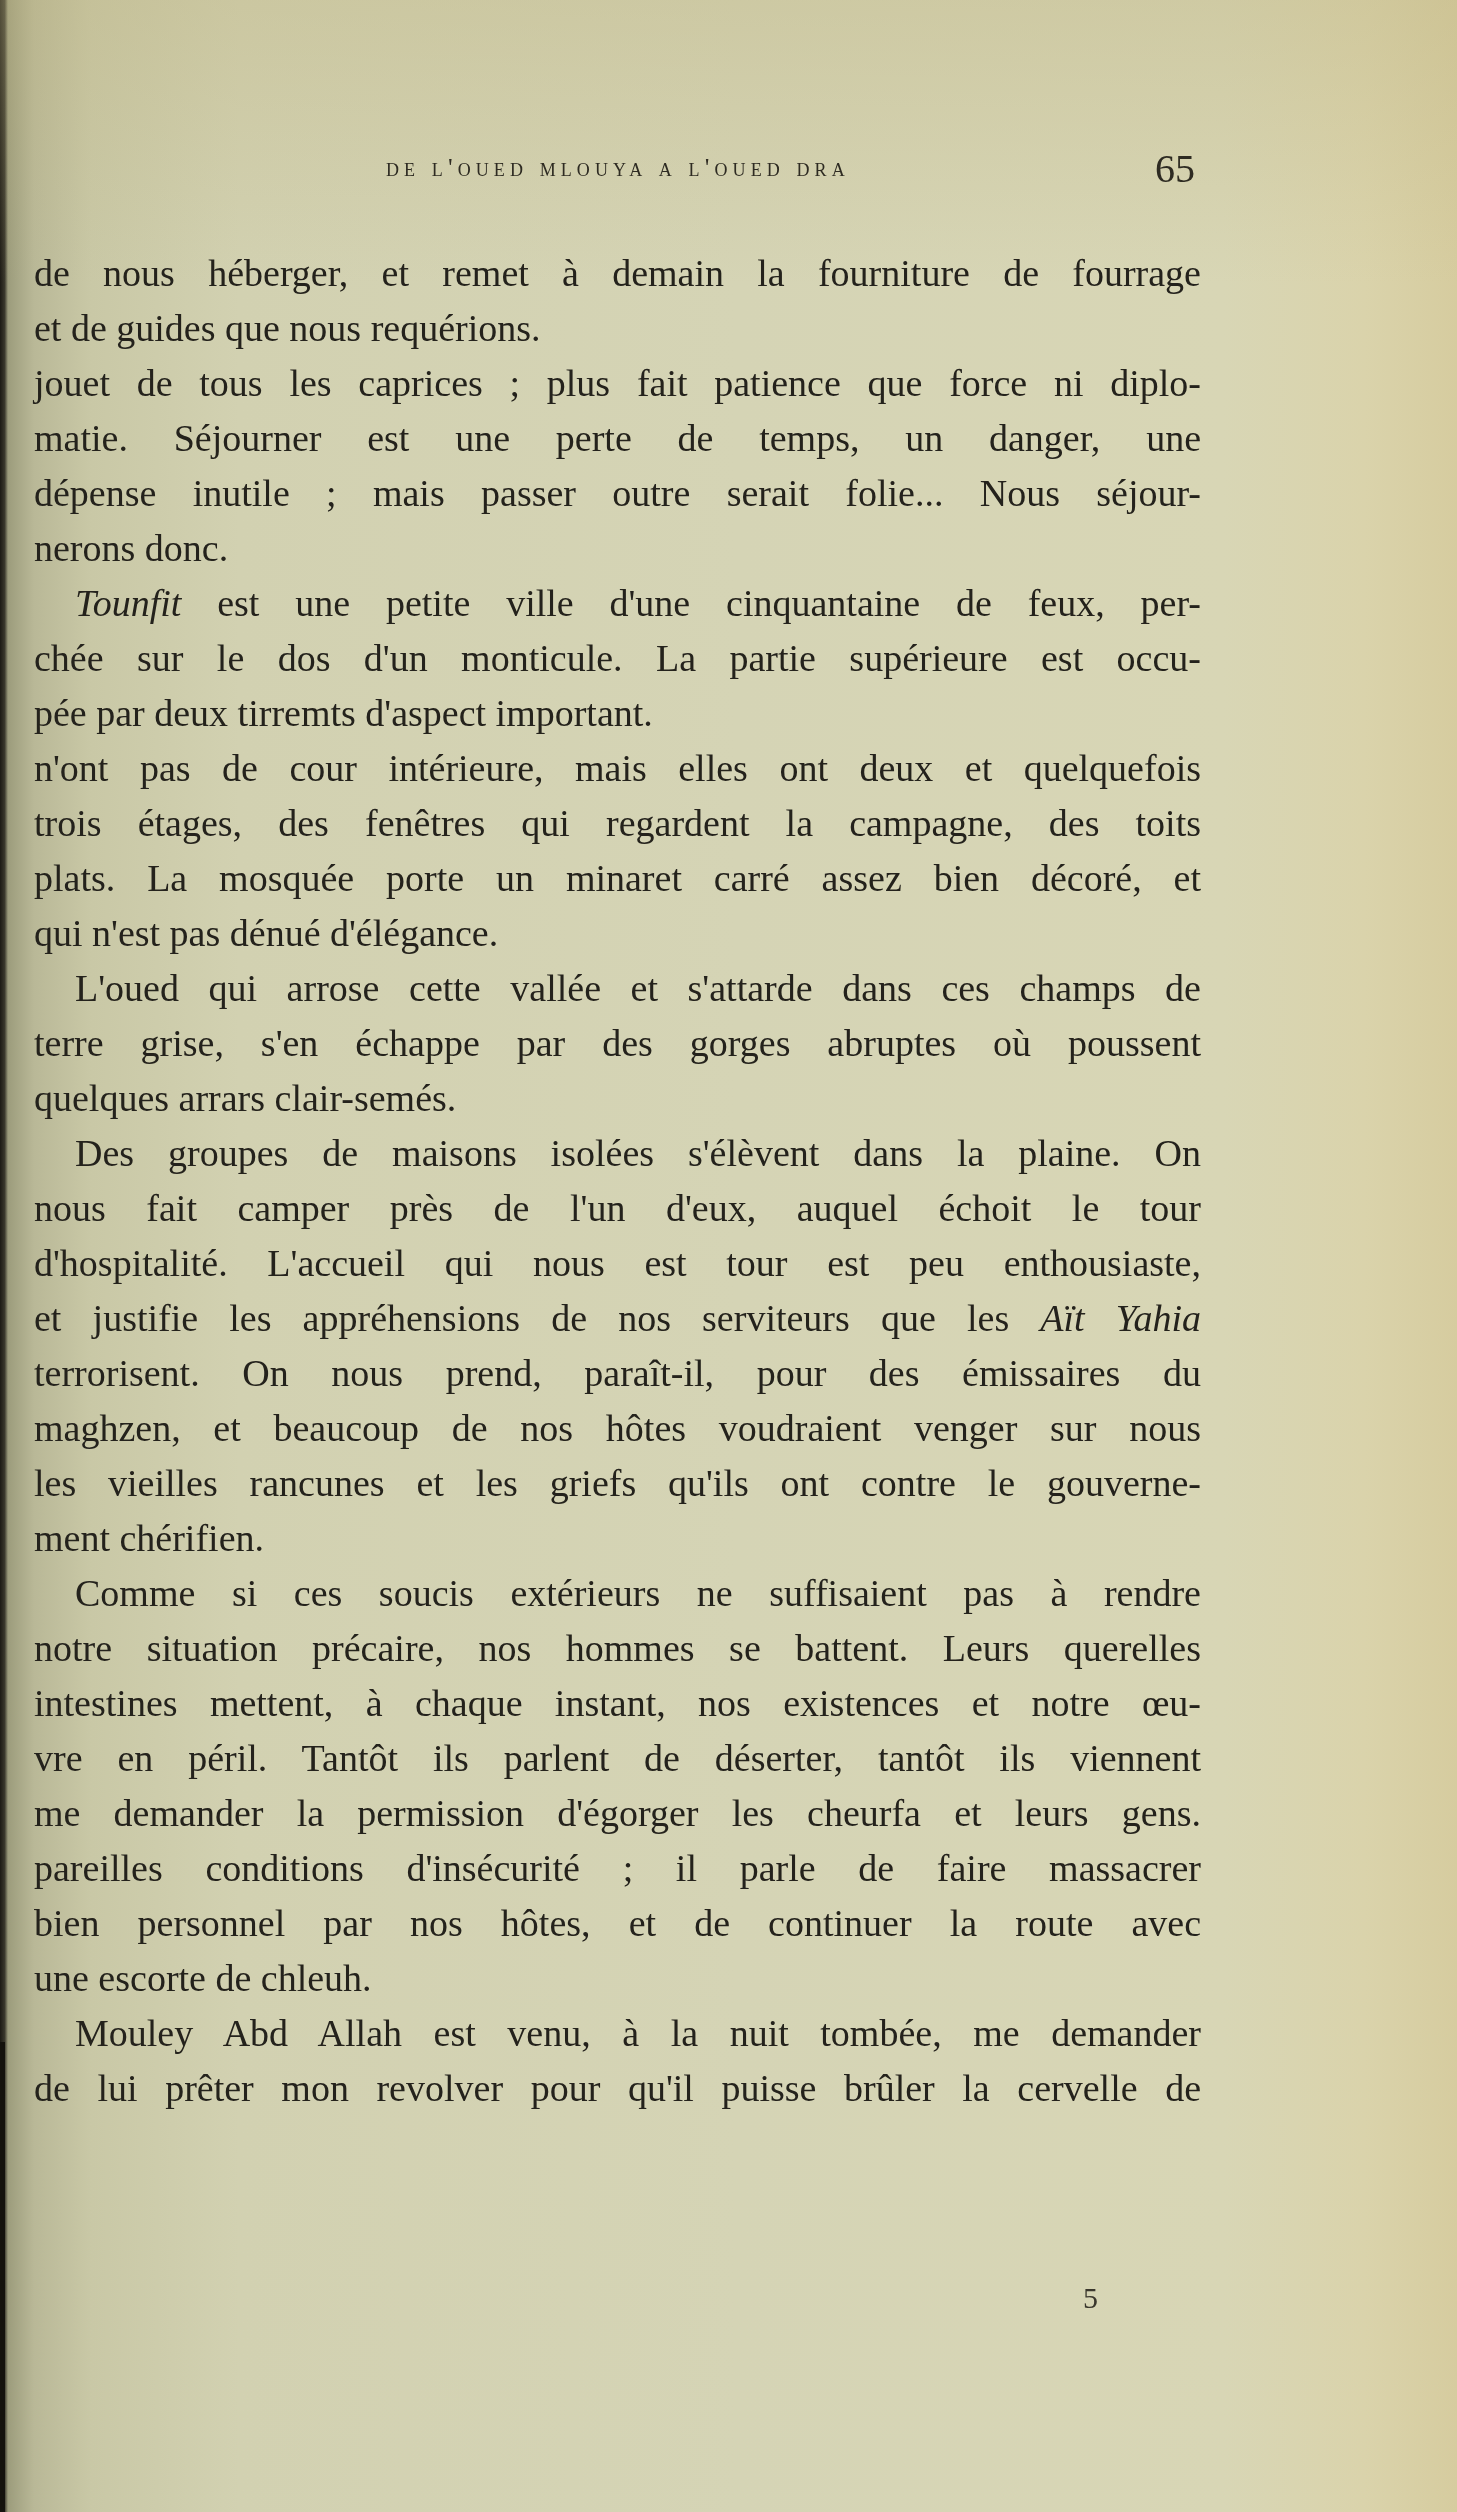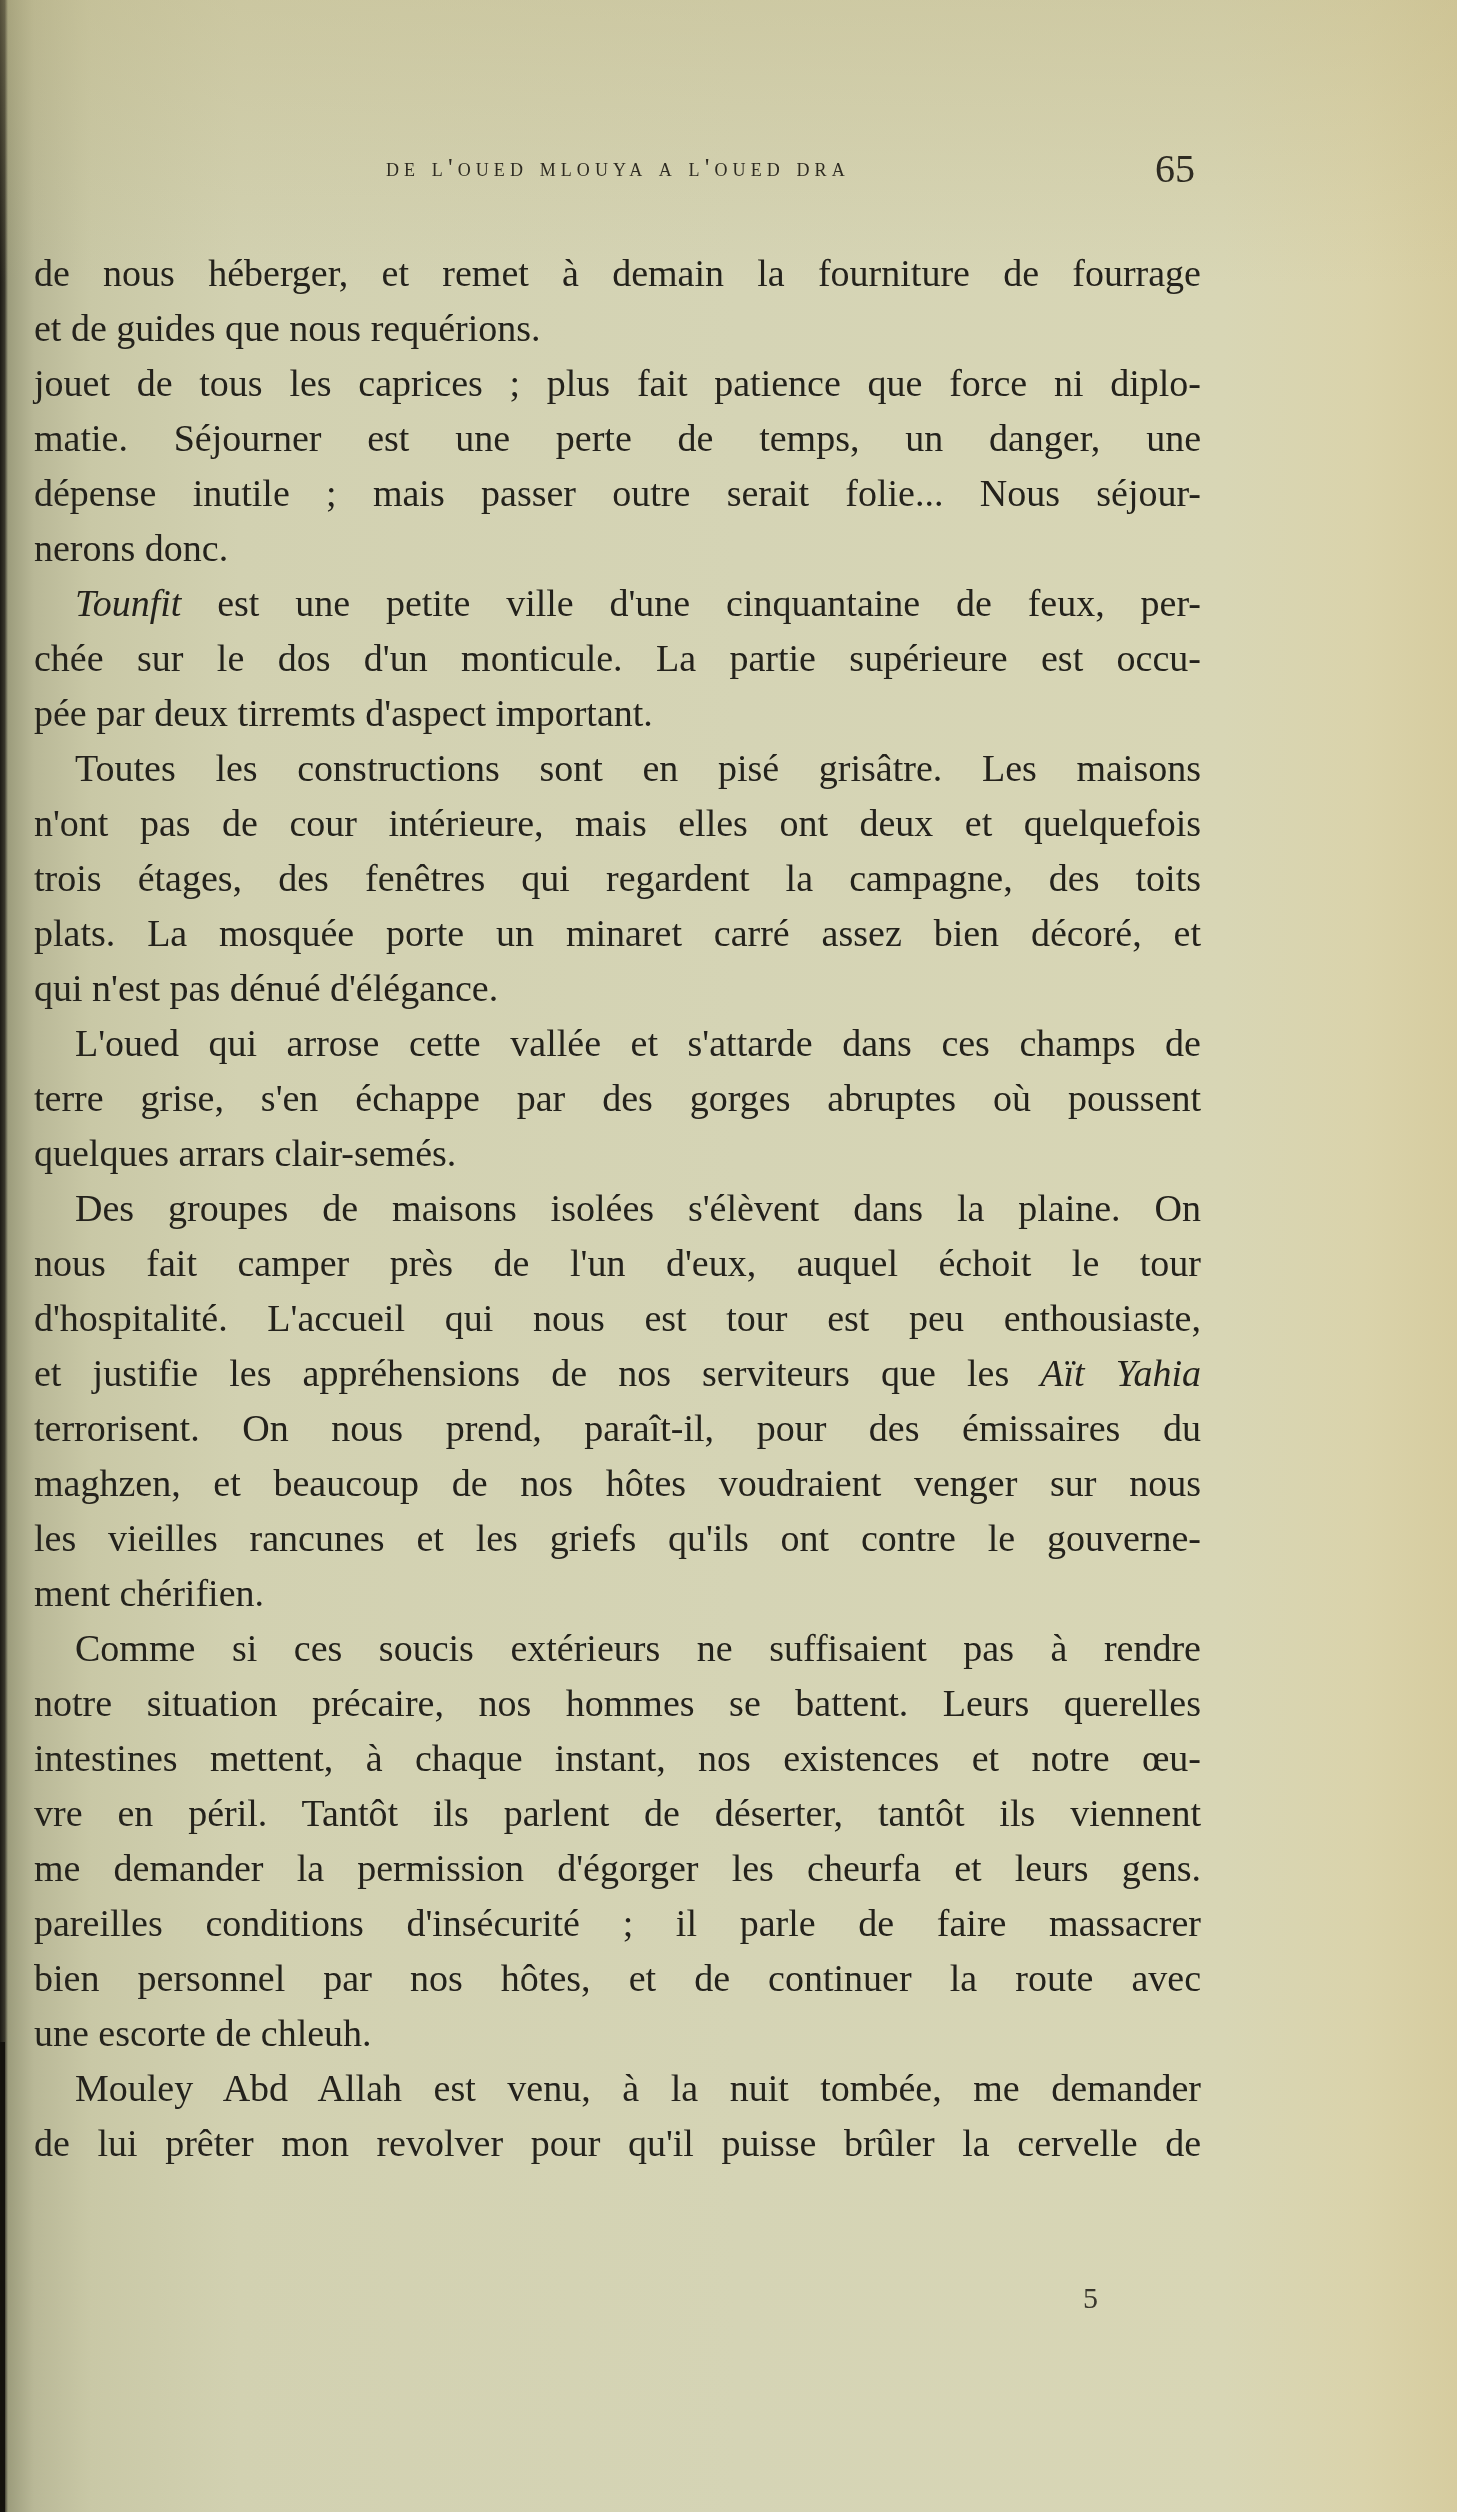--- a/index.html
+++ b/index.html
@@ -69,21 +69,20 @@
   <div class="body-text" id="body-text">
       <span class="line">de nous héberger, et remet à demain la fourniture de fourrage</span>
       <span class="line last">et de guides que nous requérions.</span>
       <span class="line">jouet de tous les caprices ; plus fait patience que force ni diplo-</span>
       <span class="line">matie. Séjourner est une perte de temps, un danger, une</span>
       <span class="line">dépense inutile ; mais passer outre serait folie... Nous séjour-</span>
       <span class="line last">nerons donc.</span>
       <span class="line indent"><span class="it">Tounfit</span><span> est une petite ville d'une cinquantaine de feux, per-</span></span>
       <span class="line">chée sur le dos d'un monticule. La partie supérieure est occu-</span>
       <span class="line last">pée par deux tirremts d'aspect important.</span>
-      <span class="line indent">Toutes les constructions sont en pisé grisâtre. Les maisons</span>
       <span class="line">n'ont pas de cour intérieure, mais elles ont deux et quelquefois</span>
       <span class="line">trois étages, des fenêtres qui regardent la campagne, des toits</span>
       <span class="line">plats. La mosquée porte un minaret carré assez bien décoré, et</span>
       <span class="line last">qui n'est pas dénué d'élégance.</span>
       <span class="line indent">L'oued qui arrose cette vallée et s'attarde dans ces champs de</span>
       <span class="line">terre grise, s'en échappe par des gorges abruptes où poussent</span>
       <span class="line last">quelques arrars clair-semés.</span>
       <span class="line indent">Des groupes de maisons isolées s'élèvent dans la plaine. On</span>
       <span class="line">nous fait camper près de l'un d'eux, auquel échoit le tour</span>
       <span class="line">d'hospitalité. L'accueil qui nous est tour est peu enthousiaste,</span>

